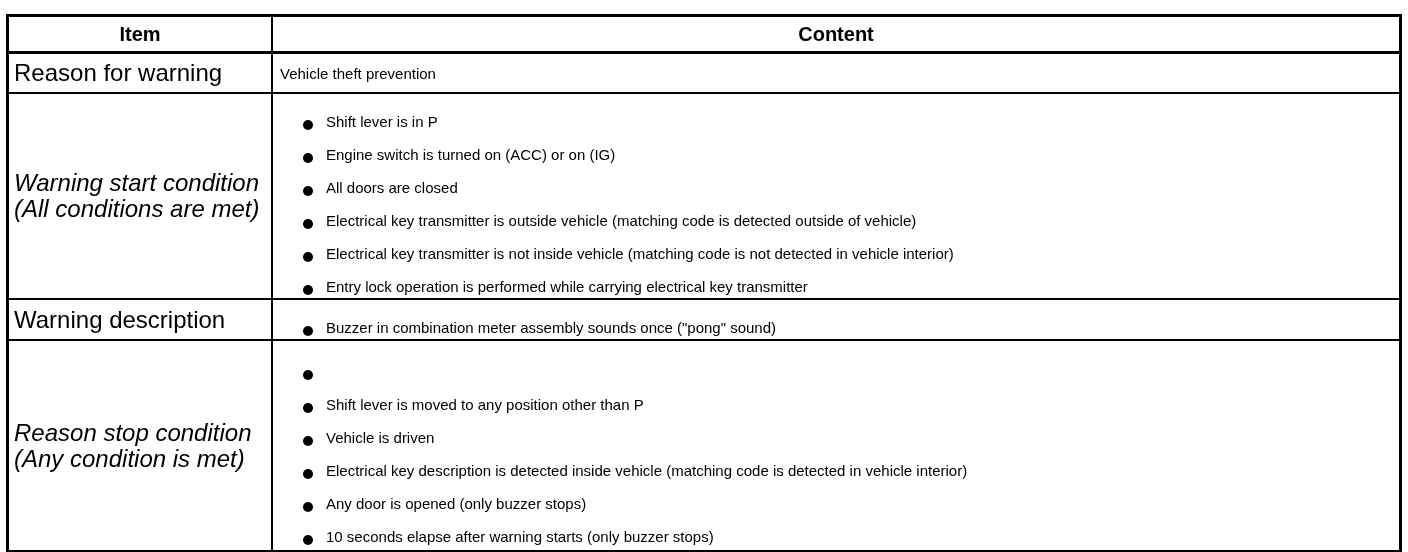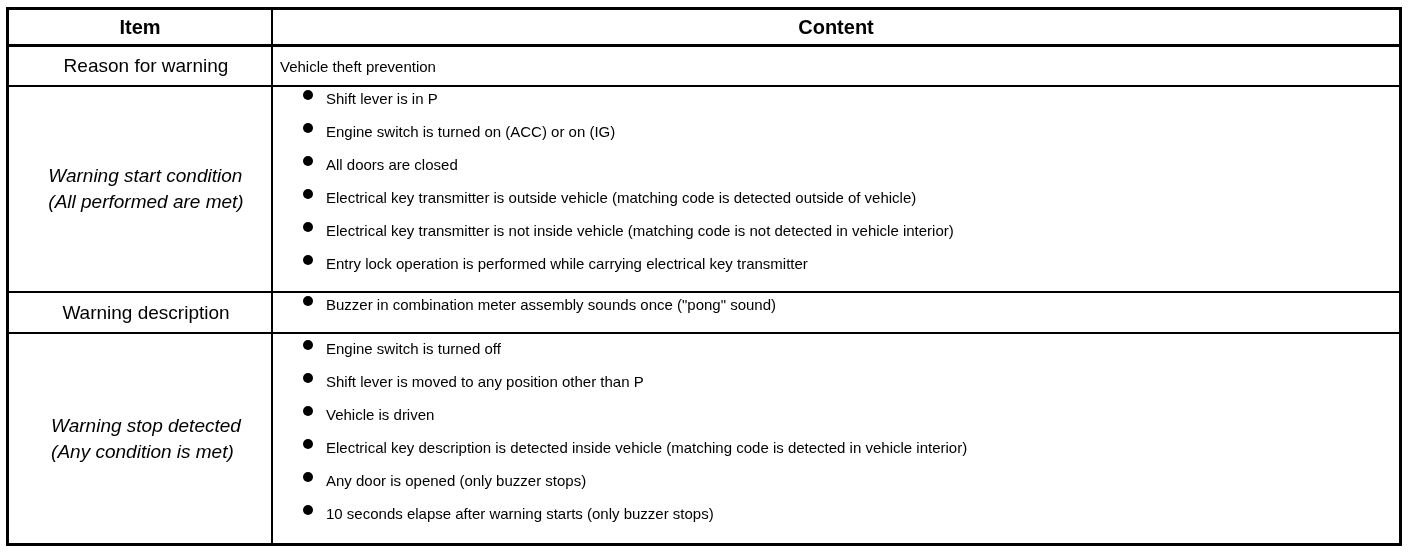--- a/index.html
+++ b/index.html
@@ -12,21 +12,21 @@
   .page {
     position: relative;
     width: 1408px;
     height: 552px;
     background: #ffffff;
     box-sizing: border-box;
   }
   .tbl {
     position: absolute;
     left: 6px;
-    top: 7px;
+    top: 14px;
     width: 1396px;
     height: 539px;
     border: 3px solid #000000;
     box-sizing: border-box;
     display: grid;
     grid-template-rows: 37px 40px 206px 41px 1fr;
     background: #ffffff;
   }
   .row {
     display: grid;
@@ -37,24 +37,23 @@
   .row.mid          { border-bottom: 2px solid #000000; }
   .cell {
     box-sizing: border-box;
     min-width: 0;
     overflow: hidden;
   }
   .item-cell {
     border-right: 2px solid #000000;
     display: flex;
     align-items: center;
-    padding-left: 12px;
-    font-size: 19px;
+    padding-left: 5px;
+    font-size: 24px;
     line-height: 26px;
-    justify-content: center;
   }
   .content-cell {
     display: flex;
     align-items: center;
     font-size: 15px;
   }
   .header-cell {
     justify-content: center;
     padding-left: 0;
     font-weight: bold;
@@ -64,21 +63,21 @@
     padding-left: 7px;
   }
   ul.bullets {
     list-style: none;
     margin: 0;
     padding: 0 4px 0 30px;
     width: 100%;
   }
   ul.bullets li {
     display: flex;
-    align-items: flex-start;
+    align-items: flex-end;
     height: 33px;
     white-space: nowrap;
   }
   .bullet-dot {
     width: 10px;
     height: 10px;
     border-radius: 50%;
     background: #000000;
     margin-right: 13px;
     flex-shrink: 0;
@@ -102,21 +101,21 @@
       </div>
       <div class="cell content-cell">
         <span class="plain-text">Vehicle theft prevention</span>
       </div>
     </div>
 
     <div class="row mid">
       <div class="cell item-cell">
         <div class="item-lines">
           <span>Warning start condition</span>
-          <span>(All performed are met)</span>
+          <span>(All conditions are met)</span>
         </div>
       </div>
       <div class="cell content-cell">
         <ul class="bullets">
           <li>
             <span class="bullet-dot"></span>
             <span>Shift lever is in P</span>
           </li>
           <li>
             <span class="bullet-dot"></span>
@@ -152,29 +151,28 @@
             <span class="bullet-dot"></span>
             <span>Buzzer in combination meter assembly sounds once ("pong" sound)</span>
           </li>
         </ul>
       </div>
     </div>
 
     <div class="row">
       <div class="cell item-cell">
         <div class="item-lines">
-          <span>Warning stop detected</span>
+          <span>Reason stop condition</span>
           <span>(Any condition is met)</span>
         </div>
       </div>
       <div class="cell content-cell">
         <ul class="bullets">
           <li>
             <span class="bullet-dot"></span>
-            <span>Engine switch is turned off</span>
           </li>
           <li>
             <span class="bullet-dot"></span>
             <span>Shift lever is moved to any position other than P</span>
           </li>
           <li>
             <span class="bullet-dot"></span>
             <span>Vehicle is driven</span>
           </li>
           <li>

